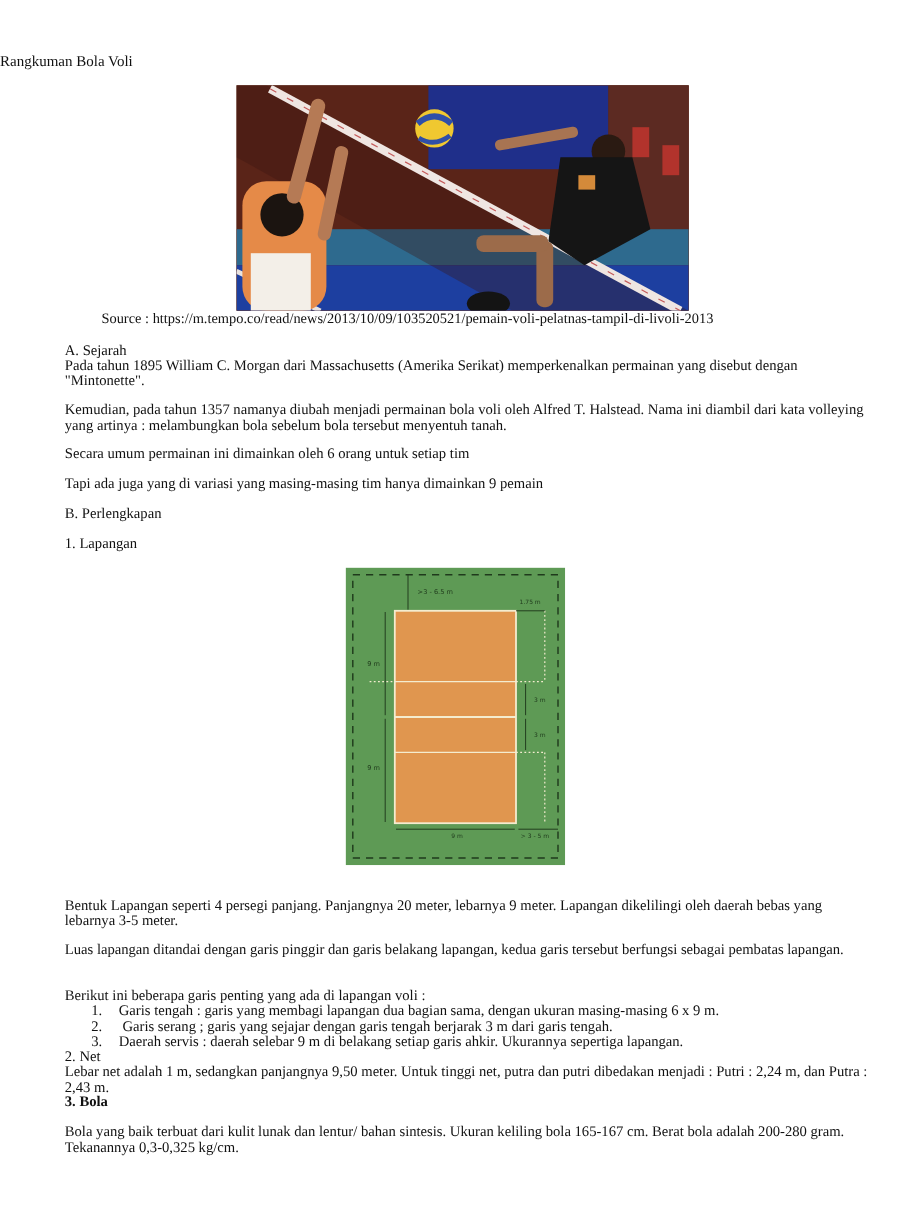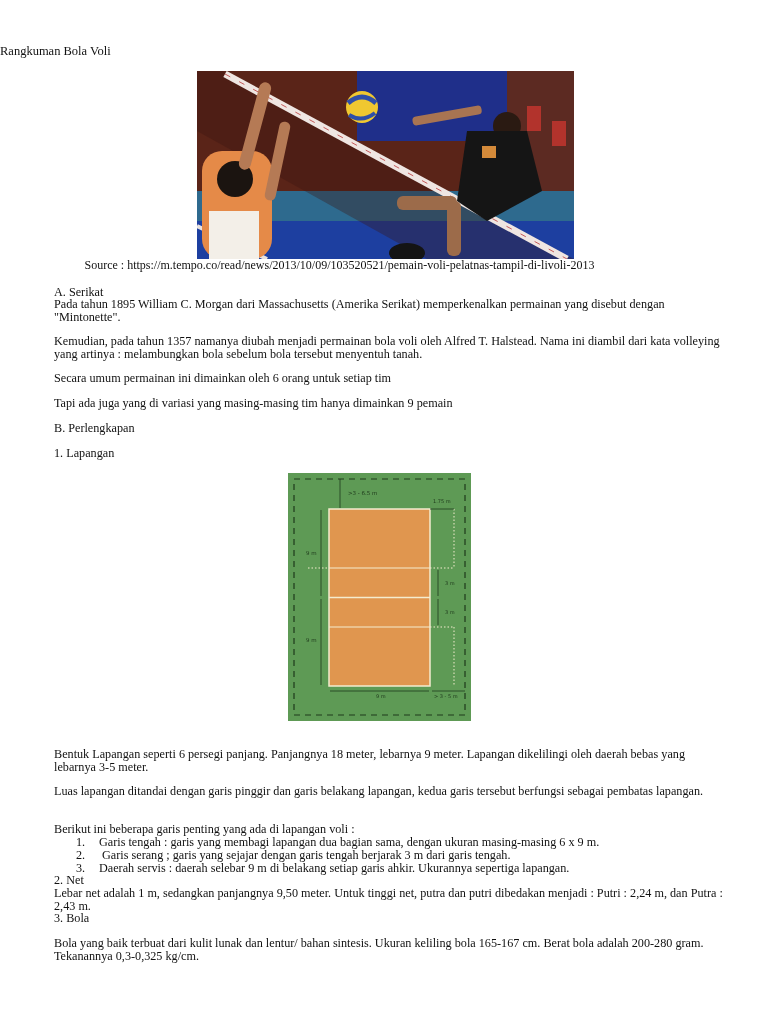--- a/index.html
+++ b/index.html
@@ -56,21 +56,21 @@
       <rect x="215" y="40" width="70" height="9" rx="4" fill="#a87452" transform="rotate(-10 250 44)"></rect>
       <rect x="250" y="130" width="14" height="55" rx="6" fill="#9c6b4a"></rect>
       <rect x="200" y="125" width="60" height="14" rx="6" fill="#9c6b4a"></rect>
       <ellipse cx="210" cy="182" rx="18" ry="10" fill="#141414"></ellipse>
       <rect x="285" y="75" width="14" height="12" fill="#d48a3a"></rect>
     </svg>
   </div>
 
   <div class="abs source">Source : https://m.tempo.co/read/news/2013/10/09/103520521/pemain-voli-pelatnas-tampil-di-livoli-2013</div>
 
-  <div class="abs p" style="top:286px;">A. Serikat</div>
+  <div class="abs p" style="top:286px;">A. Sejarah</div>
   <div class="abs p" style="top:298px;">Pada tahun 1895 William C. Morgan dari Massachusetts (Amerika Serikat) memperkenalkan permainan yang disebut dengan "Mintonette".</div>
   <div class="abs p" style="top:335px;">Kemudian, pada tahun 1357 namanya diubah menjadi permainan bola voli oleh Alfred T. Halstead. Nama ini diambil dari kata volleying yang artinya : melambungkan bola sebelum bola tersebut menyentuh tanah.</div>
   <div class="abs p" style="top:372px;">Secara umum permainan ini dimainkan oleh 6 orang untuk setiap tim</div>
   <div class="abs p" style="top:397px;">Tapi ada juga yang di variasi yang masing-masing tim hanya dimainkan 9 pemain</div>
   <div class="abs p" style="top:422px;">B. Perlengkapan</div>
   <div class="abs p" style="top:447px;">1. Lapangan</div>
 
   <div class="abs court">
     <svg width="183" height="248" viewBox="0 0 183 248" xmlns="http://www.w3.org/2000/svg" font-family="DejaVu Sans, sans-serif">
       <rect x="0" y="0" width="183" height="248" fill="#5e9a55"></rect>
@@ -100,37 +100,37 @@
       <text x="145" y="30" font-size="5" fill="#1f3a1c">1.75 m</text>
       <text x="18" y="82" font-size="5.5" fill="#1f3a1c">9 m</text>
       <text x="18" y="169" font-size="5.5" fill="#1f3a1c">9 m</text>
       <text x="157" y="112" font-size="5" fill="#1f3a1c">3 m</text>
       <text x="157" y="141" font-size="5" fill="#1f3a1c">3 m</text>
       <text x="88" y="225" font-size="5" fill="#1f3a1c">9 m</text>
       <text x="146" y="225" font-size="5" fill="#1f3a1c">&gt; 3 - 5 m</text>
     </svg>
   </div>
 
-  <div class="abs p" style="top:748px;">Bentuk Lapangan seperti 6 persegi panjang. Panjangnya 18 meter, lebarnya 9 meter. Lapangan dikelilingi oleh daerah bebas yang lebarnya 3-5 meter.</div>
+  <div class="abs p" style="top:748px;">Bentuk Lapangan seperti 4 persegi panjang. Panjangnya 20 meter, lebarnya 9 meter. Lapangan dikelilingi oleh daerah bebas yang lebarnya 3-5 meter.</div>
   <div class="abs p" style="top:785px;">Luas lapangan ditandai dengan garis pinggir dan garis belakang lapangan, kedua garis tersebut berfungsi sebagai pembatas lapangan.</div>
   <div class="abs p" style="top:823px;">Berikut ini beberapa garis penting yang ada di lapangan voli :</div>
 
   <div class="abs list" style="top:836px;">
     <div class="li">
       <span class="num">1.</span>
       <span class="txt">Garis tengah : garis yang membagi lapangan dua bagian sama, dengan ukuran masing-masing 6 x 9 m.</span>
     </div>
     <div class="li">
       <span class="num">2.</span>
       <span class="txt" style="white-space:pre;"> Garis serang ; garis yang sejajar dengan garis tengah berjarak 3 m dari garis tengah.</span>
     </div>
     <div class="li">
       <span class="num">3.</span>
       <span class="txt">Daerah servis : daerah selebar 9 m di belakang setiap garis ahkir. Ukurannya sepertiga lapangan.</span>
     </div>
   </div>
 
   <div class="abs p" style="top:874px;">2. Net</div>
   <div class="abs p" style="top:887px;">Lebar net adalah 1 m, sedangkan panjangnya 9,50 meter. Untuk tinggi net, putra dan putri dibedakan menjadi : Putri : 2,24 m, dan Putra : 2,43 m.</div>
-  <div class="abs p" style="top:912px;">3. Bola</div>
+  <div class="abs p" style="top:912px;font-weight:bold;">3. Bola</div>
   <div class="abs p" style="top:937px;">Bola yang baik terbuat dari kulit lunak dan lentur/ bahan sintesis. Ukuran keliling bola 165-167 cm. Berat bola adalah 200-280 gram. Tekanannya 0,3-0,325 kg/cm.</div>
 
 </div>
 
 </body></html>

